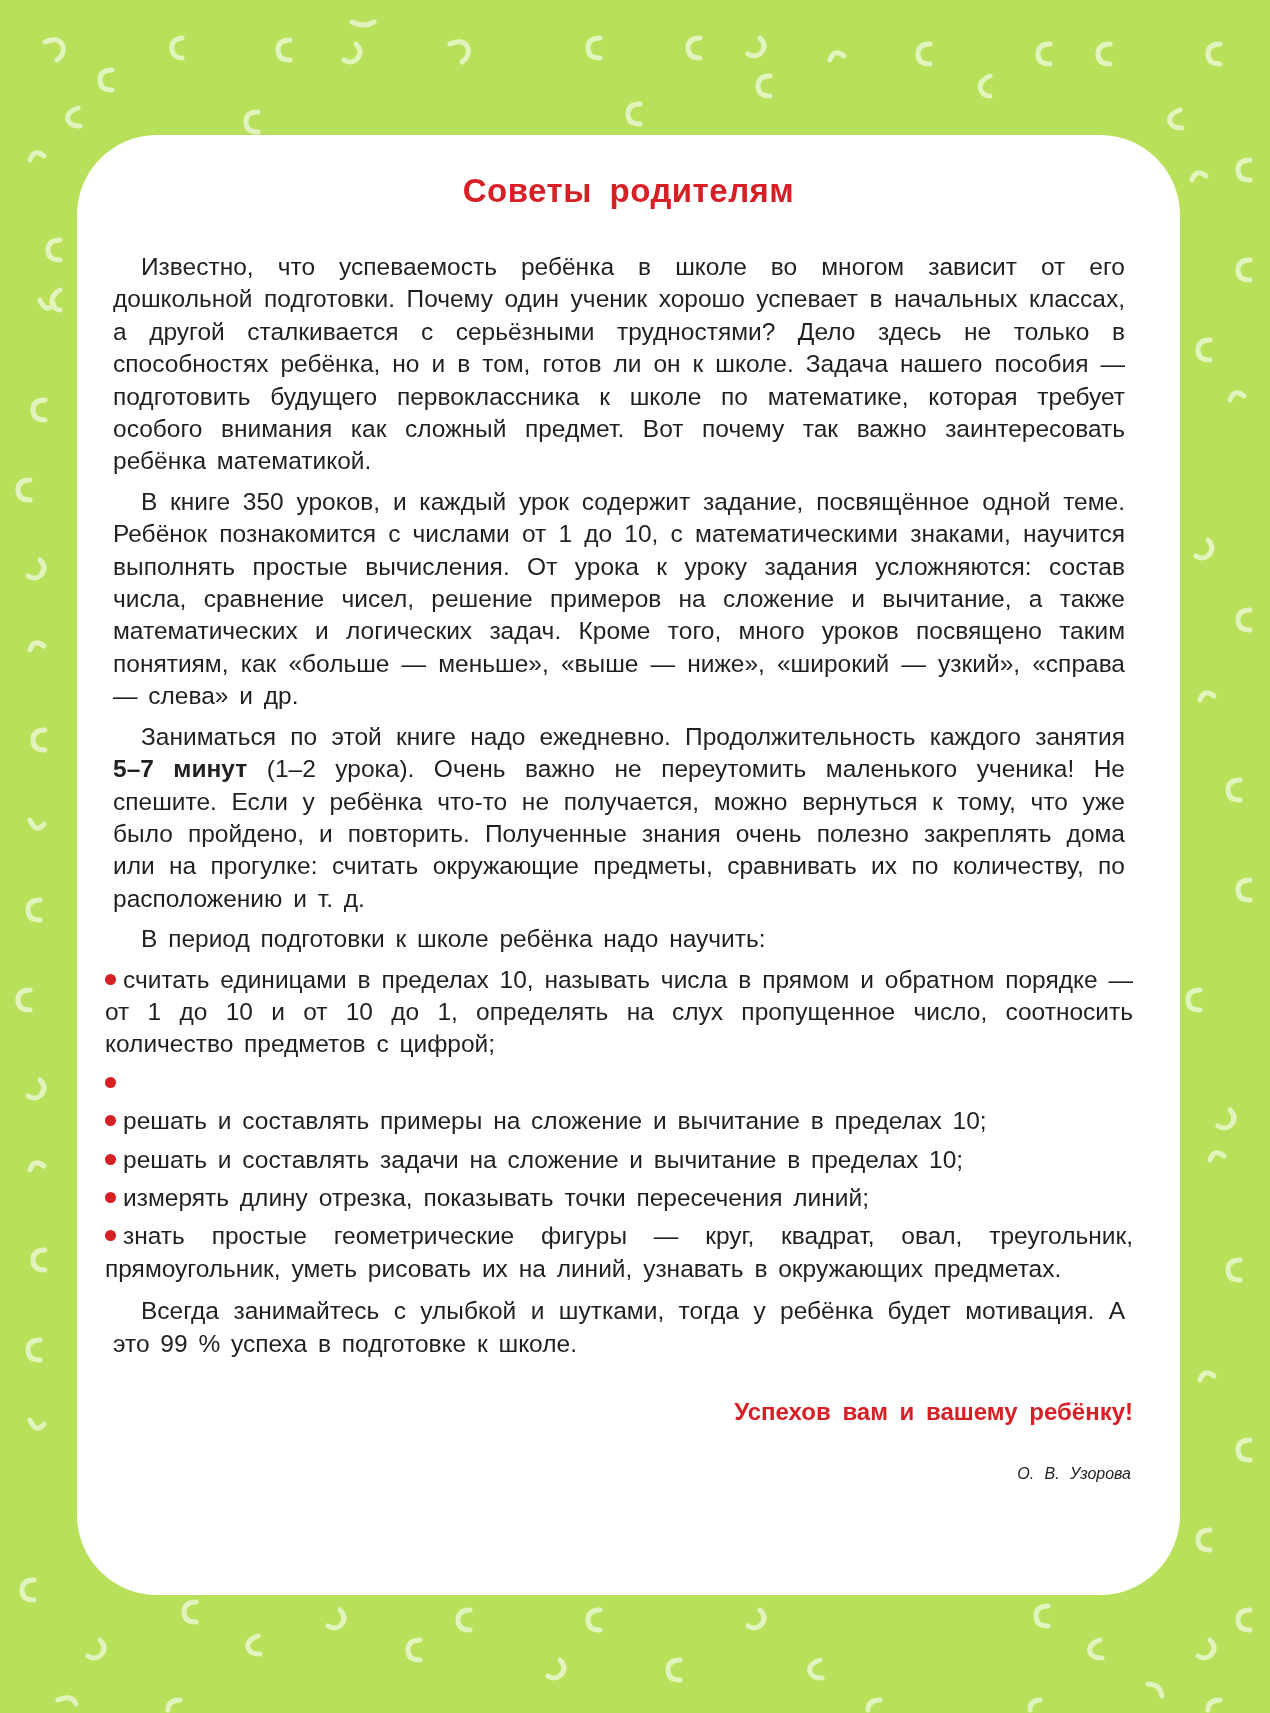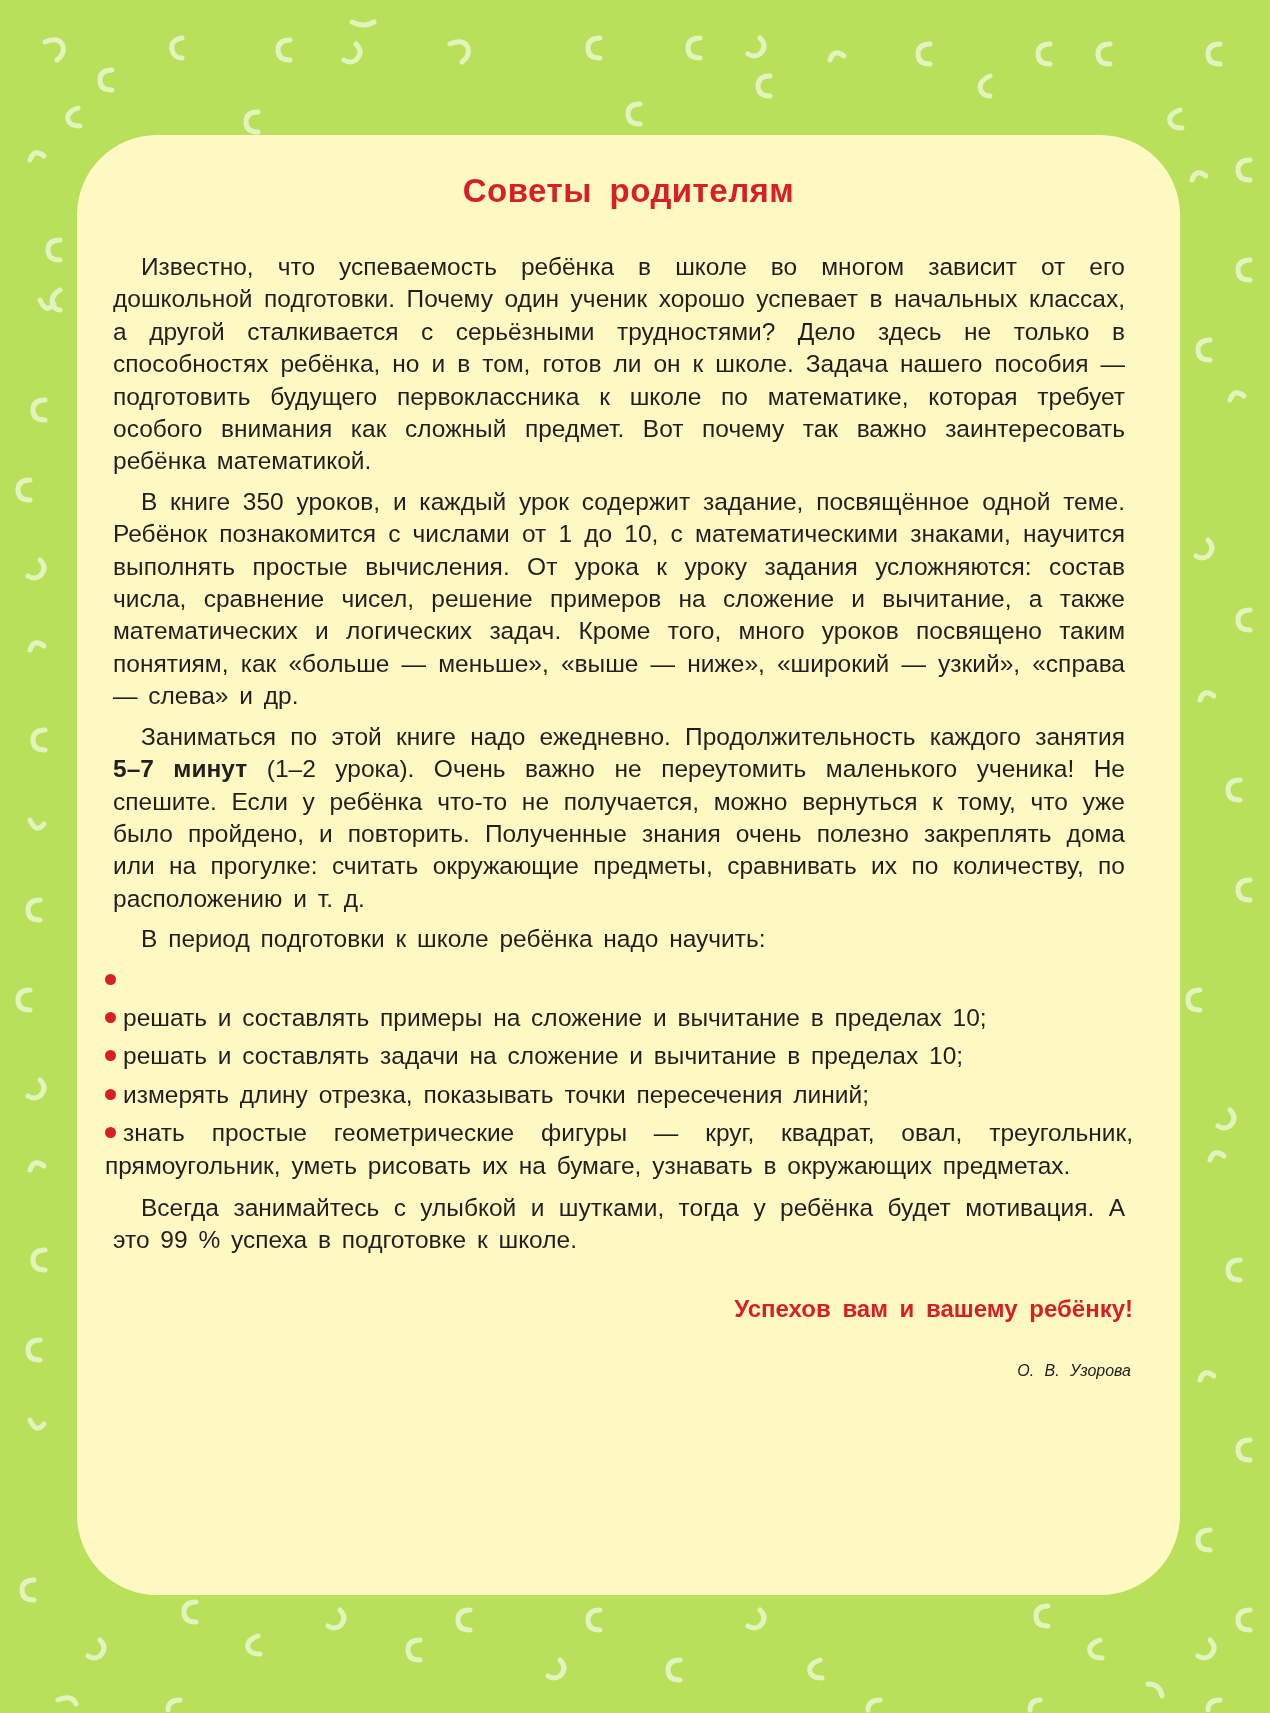--- a/index.html
+++ b/index.html
@@ -18,21 +18,21 @@
       position: absolute;
       inset: 0;
       pointer-events: none;
     }
     .card {
       position: absolute;
       left: 77px;
       top: 135px;
       width: 1103px;
       height: 1460px;
-      background: #fef9c3;
+      background: #ffffff;
       border-radius: 80px;
       box-sizing: border-box;
       padding: 36px 0 0 0;
     }
     .title {
       text-align: center;
       color: #d71f26;
       font-weight: bold;
       font-size: 33px;
       letter-spacing: 0.5px;
@@ -185,25 +185,26 @@
 <div class="card">
   <h1 class="title">Советы родителям</h1>
 
   <div class="body-text">
     <p class="para">Известно, что успеваемость ребёнка в школе во многом зависит от его дошкольной подготовки. Почему один ученик хорошо успевает в начальных классах, а другой сталкивается с серьёзными трудностями? Дело здесь не только в способностях ребёнка, но и в том, готов ли он к школе. Задача нашего пособия — подготовить будущего первоклассника к школе по математике, которая требует особого внимания как сложный предмет. Вот почему так важно заинтересовать ребёнка математикой.</p>
     <p class="para">В книге 350 уроков, и каждый урок содержит задание, посвящённое одной теме. Ребёнок познакомится с числами от 1 до 10, с математическими знаками, научится выполнять простые вычисления. От урока к уроку задания усложняются: состав числа, сравнение чисел, решение примеров на сложение и вычитание, а также математических и логических задач. Кроме того, много уроков посвящено таким понятиям, как «больше — меньше», «выше — ниже», «широкий — узкий», «справа — слева» и др.</p>
     <p class="para"><span>Заниматься по этой книге надо ежедневно. Продолжительность каждого занятия </span><span class="bold">5–7 минут</span><span> (1–2 урока). Очень важно не переутомить маленького ученика! Не спешите. Если у ребёнка что-то не получается, можно вернуться к тому, что уже было пройдено, и повторить. Полученные знания очень полезно закреплять дома или на прогулке: считать окружающие предметы, сравнивать их по количеству, по расположению и т. д.</span></p>
     <p class="para">В период подготовки к школе ребёнка надо научить:</p>
 
     <ul class="bullets">
+      <li><span class="bullet-dot"></span><span>считать единицами в пределах 10, называть числа в прямом и обратном порядке — от 1 до 10 и от 10 до 1, определять на слух пропущенное число, соотносить количество предметов с цифрой;</span></li>
       <li><span class="bullet-dot"></span></li>
       <li><span class="bullet-dot"></span><span>решать и составлять примеры на сложение и вычитание в пределах 10;</span></li>
       <li><span class="bullet-dot"></span><span>решать и составлять задачи на сложение и вычитание в пределах 10;</span></li>
       <li><span class="bullet-dot"></span><span>измерять длину отрезка, показывать точки пересечения линий;</span></li>
-      <li><span class="bullet-dot"></span><span>знать простые геометрические фигуры — круг, квадрат, овал, треугольник, прямоугольник, уметь рисовать их на бумаге, узнавать в окружающих предметах.</span></li>
+      <li><span class="bullet-dot"></span><span>знать простые геометрические фигуры — круг, квадрат, овал, треугольник, прямоугольник, уметь рисовать их на линий, узнавать в окружающих предметах.</span></li>
     </ul>
 
     <p class="para closing">Всегда занимайтесь с улыбкой и шутками, тогда у ребёнка будет мотивация. А это 99 % успеха в подготовке к школе.</p>
 
     <div class="wish">Успехов вам и вашему ребёнку!</div>
     <div class="author">О. В. Узорова</div>
   </div>
 </div>
 
 </body></html>

